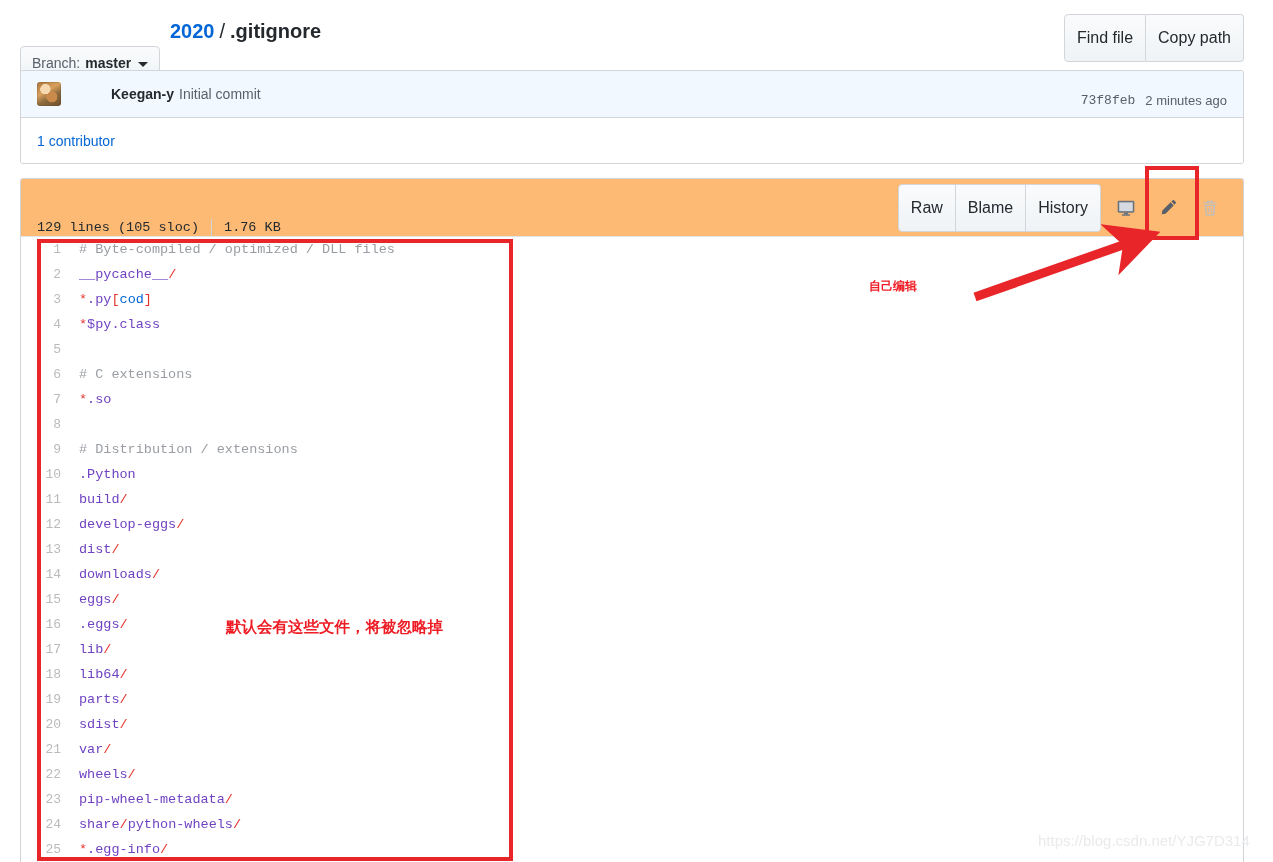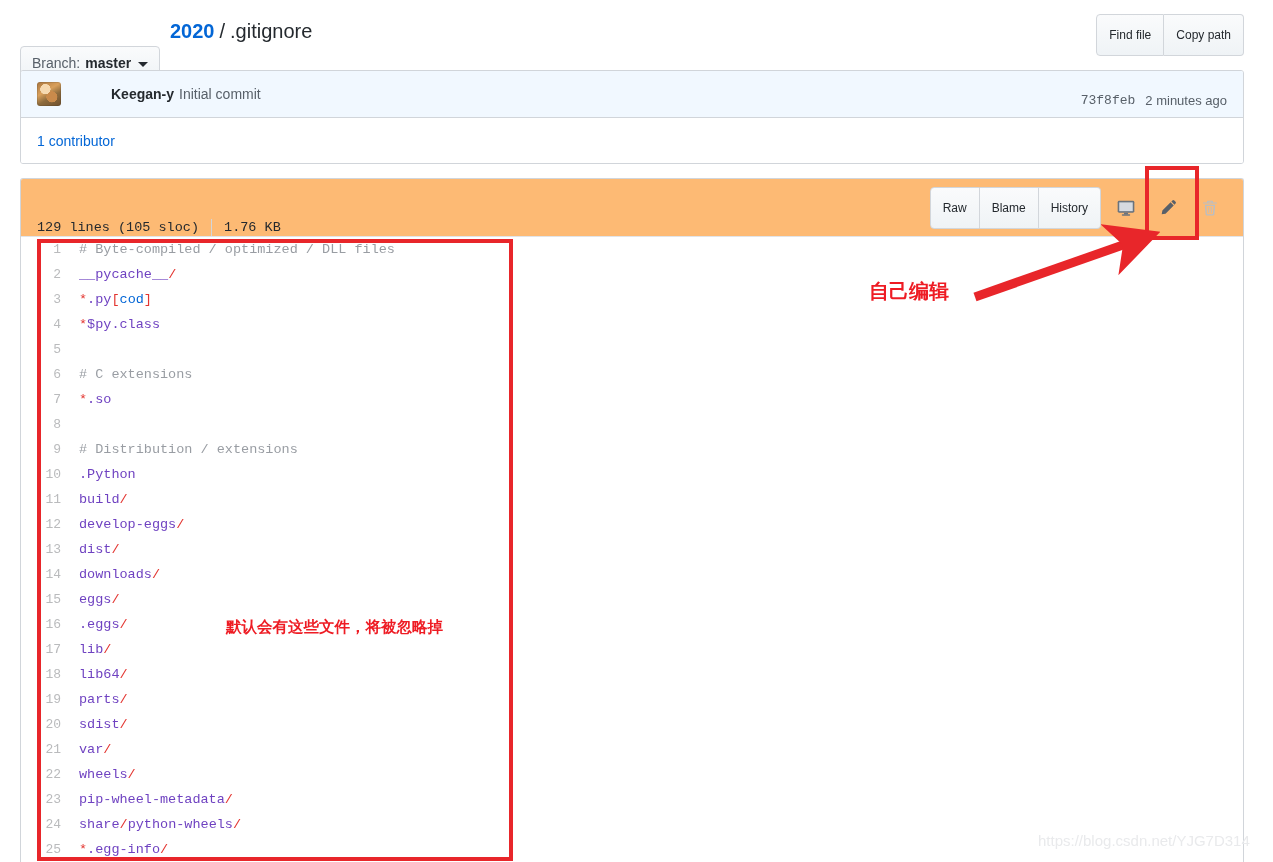--- a/index.html
+++ b/index.html
@@ -62,38 +62,38 @@
     left: 150px;
     top: 0;
     height: 34px;
     display: flex;
     align-items: center;
     font-size: 20px;
     white-space: nowrap;
   }
   #breadcrumb .repo { color: #0366d6; font-weight: 600; cursor: pointer; }
   #breadcrumb .sep { color: #24292e; margin: 0 5px; font-weight: 400; }
-  #breadcrumb .fname { color: #24292e; font-weight: 400; }
+  #breadcrumb .fname { color: #24292e; font-weight: 700; }
 
   #top-actions {
     position: absolute;
     right: 0;
     top: 0;
     display: flex;
   }
   .btn {
-    height: 42px;
+    height: 48px;
     box-sizing: border-box;
     padding: 0 12px;
     display: flex;
     align-items: center;
     justify-content: center;
     background: linear-gradient(#fafbfc, #eff3f6);
     border: 1px solid #d2d6db;
-    font-size: 12px;
+    font-size: 16px;
     color: #24292e;
     cursor: pointer;
     white-space: nowrap;
   }
   .group .btn { border-radius: 0; border-left-width: 0; }
   .group .btn:first-child { border-radius: 4px 0 0 4px; border-left-width: 1px; }
   .group .btn:last-child { border-radius: 0 4px 4px 0; }
 
   
   #commit-box {
@@ -269,21 +269,21 @@
     left: 950px;
     top: 215px;
     width: 240px;
     height: 100px;
     pointer-events: none;
   }
   .anno-text {
     position: absolute;
     color: #ee1c24;
     font-family: "DejaVu Sans", sans-serif;
-    font-size: 20px;
+    font-size: 12px;
     font-weight: 700;
     white-space: nowrap;
     pointer-events: none;
   }
   #anno-text-edit { left: 869px; top: 278px; }
   #anno-text-files { left: 226px; top: 617px; font-size: 15.5px; }
 
   #watermark {
     position: absolute;
     left: 1038px;

